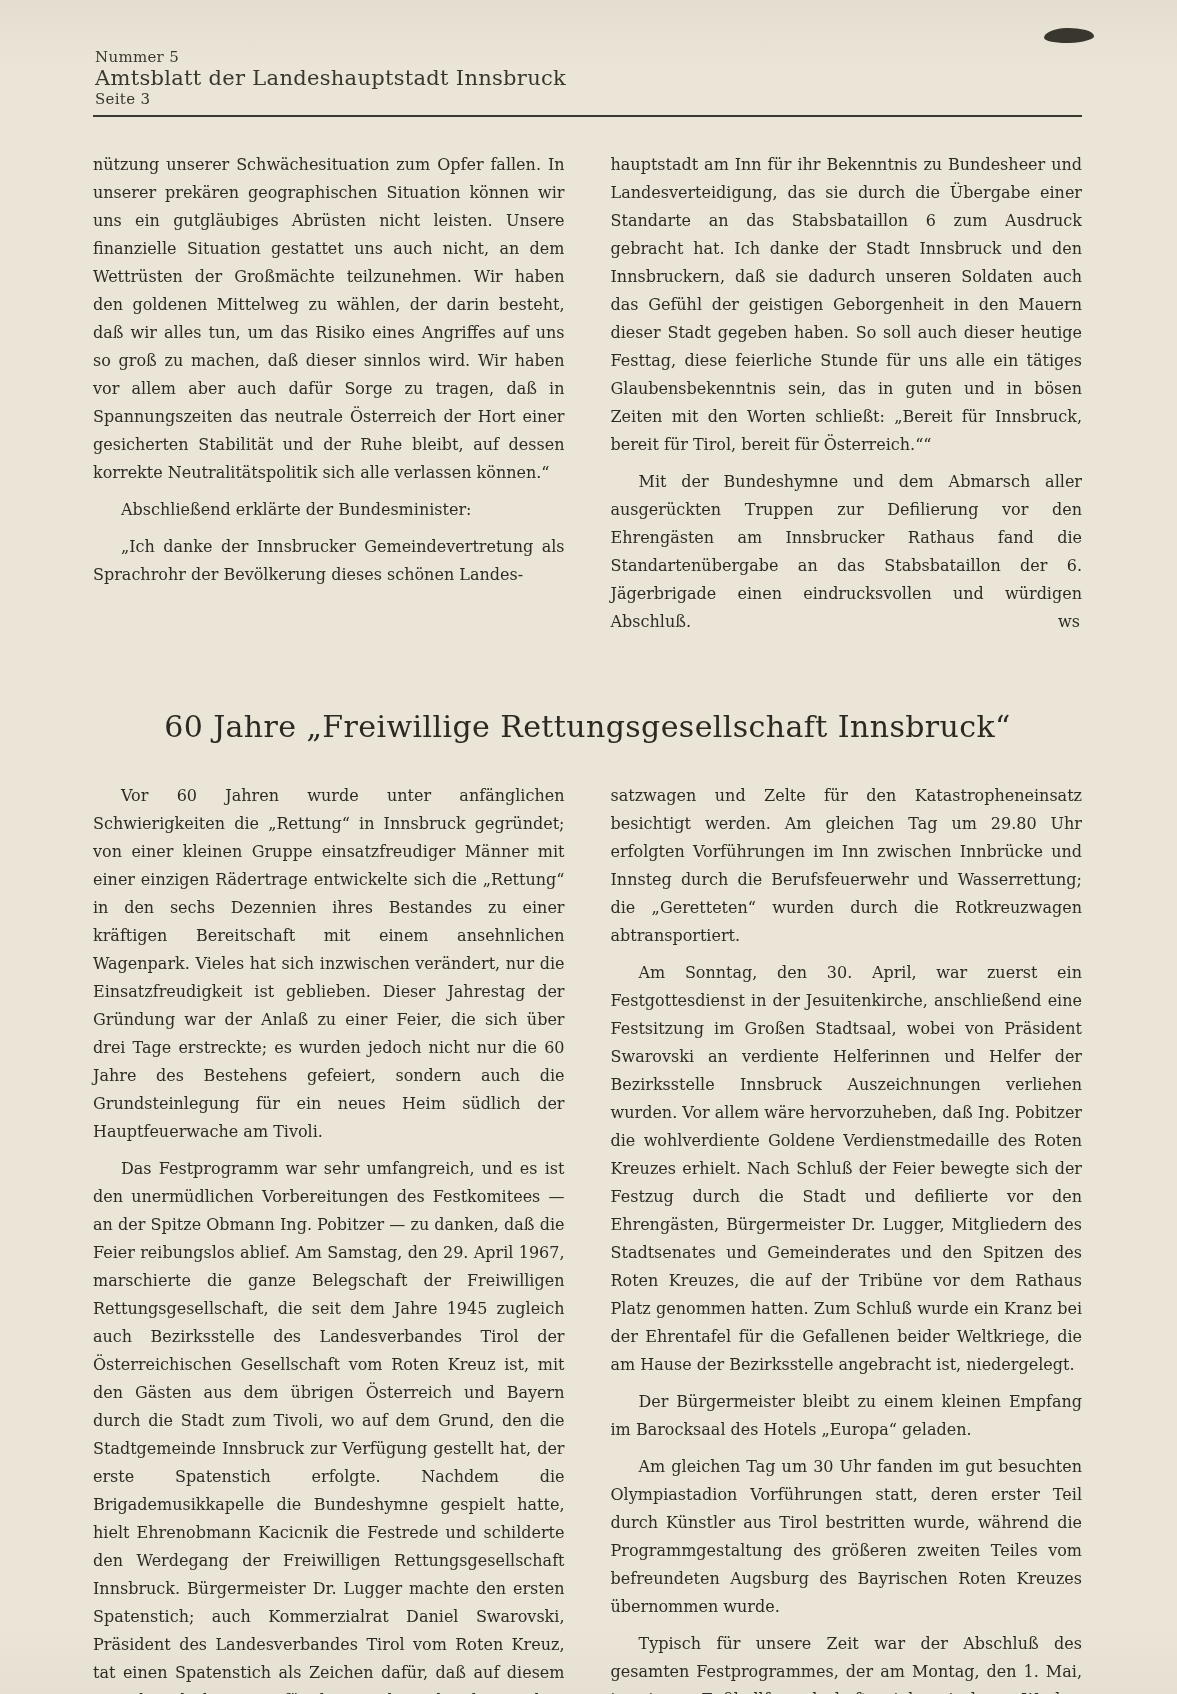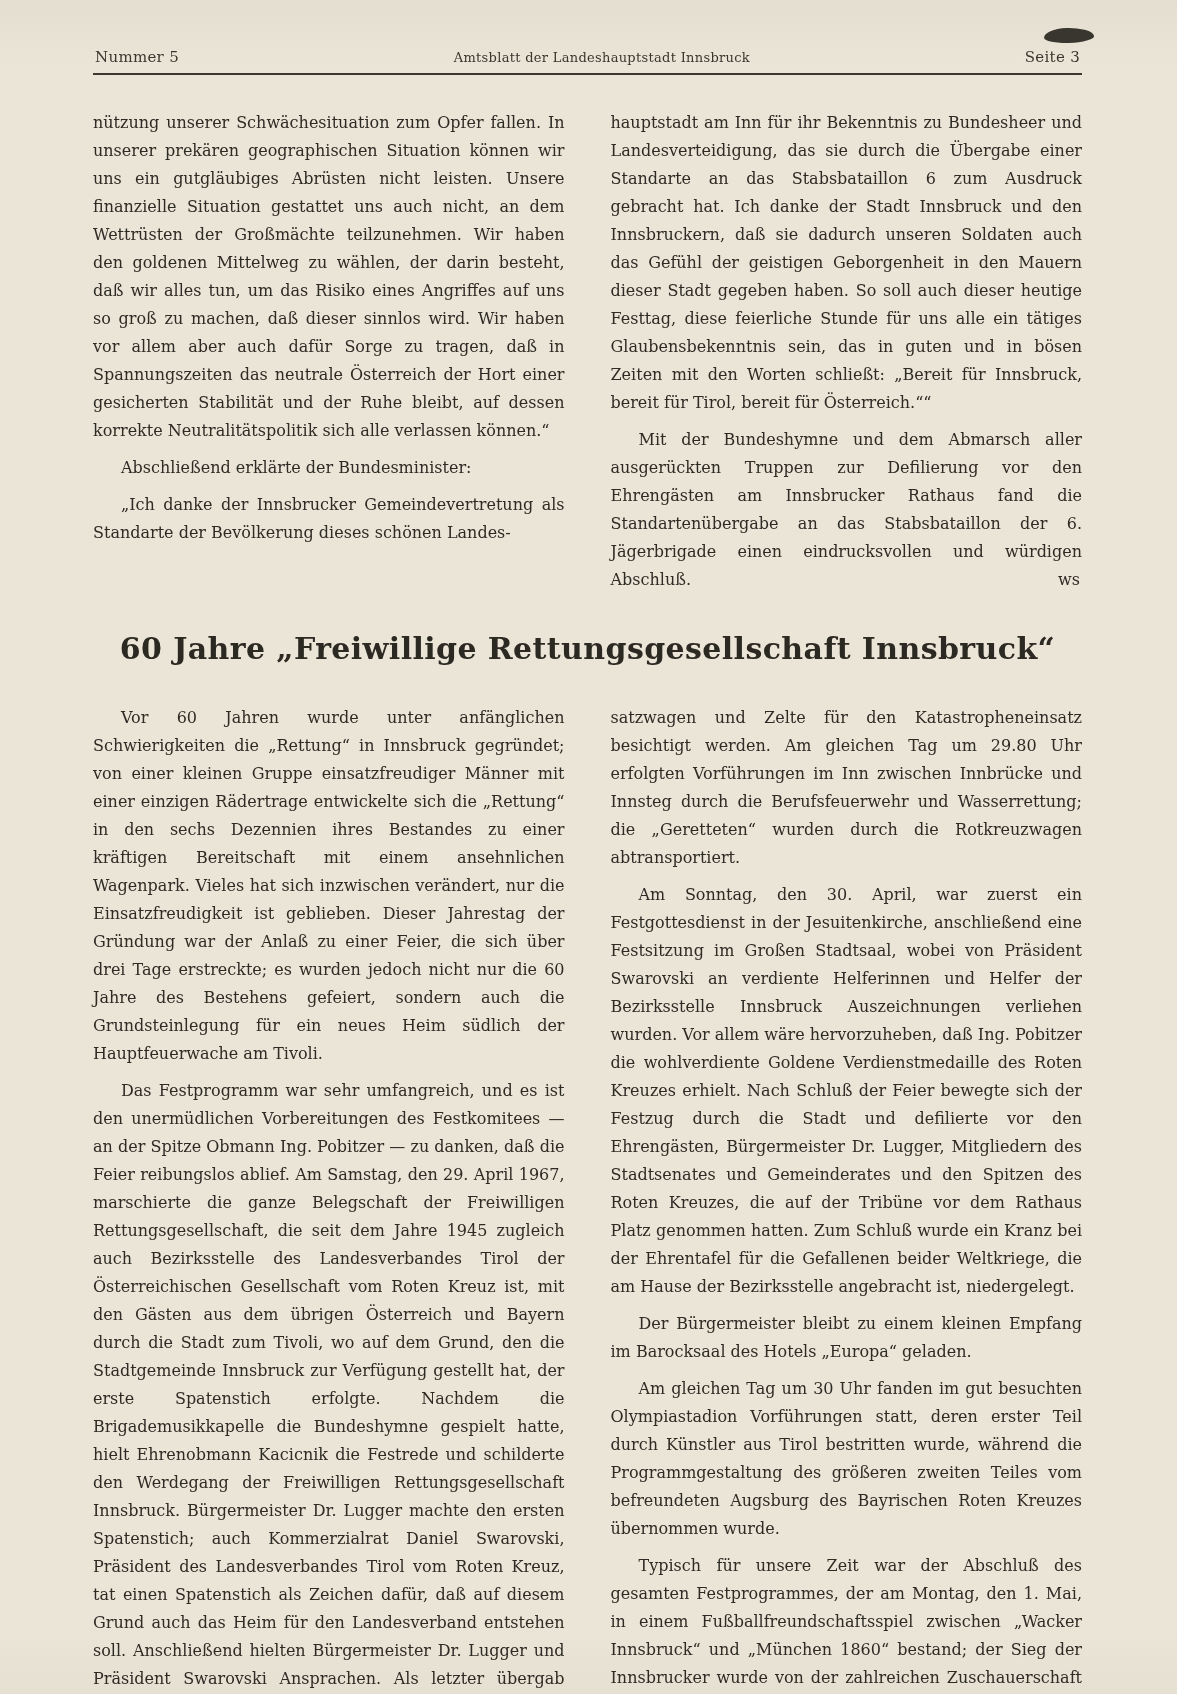--- a/index.html
+++ b/index.html
@@ -27,22 +27,23 @@
     opacity: .9;
   }
   .masthead {
     display: flex;
     justify-content: space-between;
     align-items: baseline;
     font-size: 15px;
     letter-spacing: .3px;
     color: #3a362e;
     padding: 0 2px 7px 2px;
+    flex-direction: column;
   }
-  .mast-center { font-size: 13px; }
+  .mast-center { font-size: 21px; }
   .rule {
     height: 0;
     border-bottom: 2px solid #3c382f;
     margin-bottom: 34px;
   }
   .cols {
     display: flex;
     gap: 46px;
   }
   .col {
@@ -60,24 +61,24 @@
   .col p.flush { text-indent: 0; }
   .col p.has-sig { position: relative; }
   .sig {
     position: absolute;
     right: 2px;
     bottom: 0;
   }
   .headline {
     text-align: center;
     font-size: 30px;
-    font-weight: 700;
+    font-weight: 400;
     letter-spacing: .4px;
     color: #2c2923;
-    margin: 28px 0 38px 0;
+    margin: 64px 0 38px 0;
   }
 </style>
 </head>
 <body>
 
 <div class="page">
 
   <div class="smudge"></div>
 
   <header class="masthead">
@@ -85,21 +86,21 @@
     <span class="mast-center">Amtsblatt der Landeshauptstadt Innsbruck</span>
     <span class="mast-right">Seite 3</span>
   </header>
 
   <div class="rule"></div>
 
   <section class="cols top-section">
     <div class="col">
       <p class="flush">nützung unserer Schwächesituation zum Opfer fallen. In unserer prekären geographischen Situation können wir uns ein gutgläubiges Abrüsten nicht leisten. Unsere finanzielle Situation gestattet uns auch nicht, an dem Wettrüsten der Großmächte teilzunehmen. Wir haben den goldenen Mittelweg zu wählen, der darin besteht, daß wir alles tun, um das Risiko eines Angriffes auf uns so groß zu machen, daß dieser sinnlos wird. Wir haben vor allem aber auch dafür Sorge zu tragen, daß in Spannungszeiten das neutrale Österreich der Hort einer gesicherten Stabilität und der Ruhe bleibt, auf dessen korrekte Neutralitätspolitik sich alle verlassen können.“</p>
       <p>Abschließend erklärte der Bundesminister:</p>
-      <p>„Ich danke der Innsbrucker Gemeindevertretung als Standarte der Bevölkerung dieses schönen Landes-</p>
+      <p>„Ich danke der Innsbrucker Gemeindevertretung als Sprachrohr der Bevölkerung dieses schönen Landes-</p>
     </div>
     <div class="col">
       <p class="flush">hauptstadt am Inn für ihr Bekenntnis zu Bundesheer und Landesverteidigung, das sie durch die Übergabe einer Standarte an das Stabsbataillon 6 zum Ausdruck gebracht hat. Ich danke der Stadt Innsbruck und den Innsbruckern, daß sie dadurch unseren Soldaten auch das Gefühl der geistigen Geborgenheit in den Mauern dieser Stadt gegeben haben. So soll auch dieser heutige Festtag, diese feierliche Stunde für uns alle ein tätiges Glaubensbekenntnis sein, das in guten und in bösen Zeiten mit den Worten schließt: „Bereit für Innsbruck, bereit für Tirol, bereit für Österreich.““</p>
       <p class="has-sig">
         <span>Mit der Bundeshymne und dem Abmarsch aller ausgerückten Truppen zur Defilierung vor den Ehrengästen am Innsbrucker Rathaus fand die Standartenübergabe an das Stabsbataillon der 6. Jägerbrigade einen eindrucksvollen und würdigen Abschluß.</span>
         <span class="sig">ws</span>
       </p>
     </div>
   </section>
 

